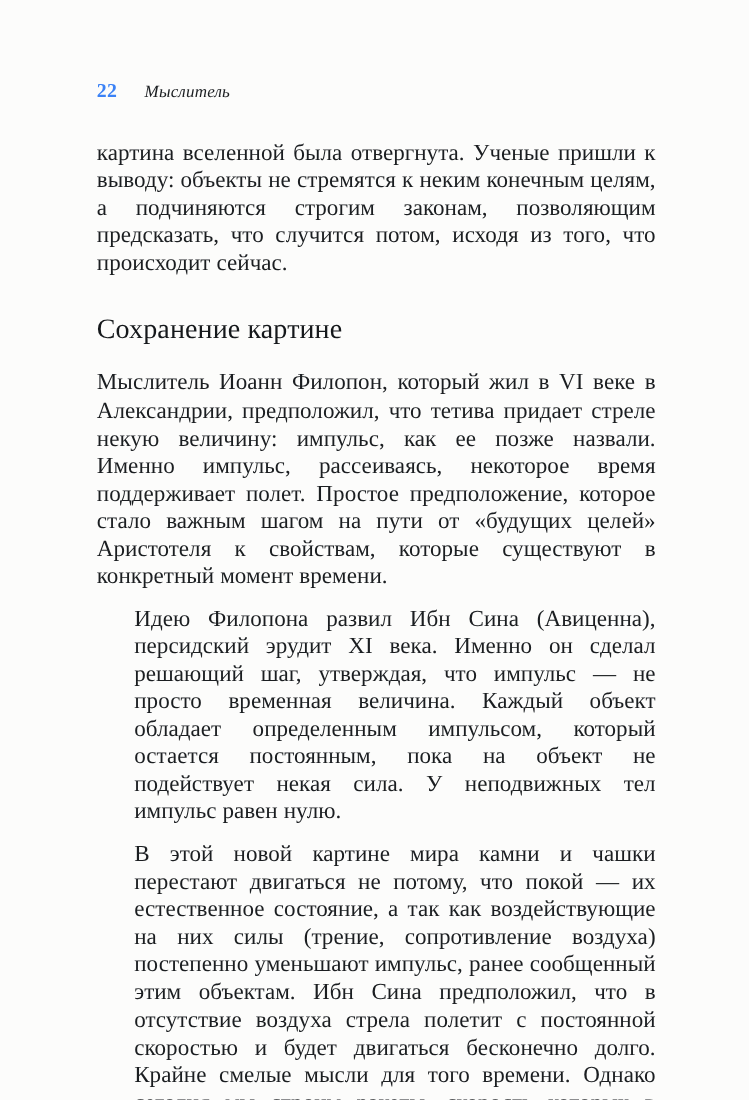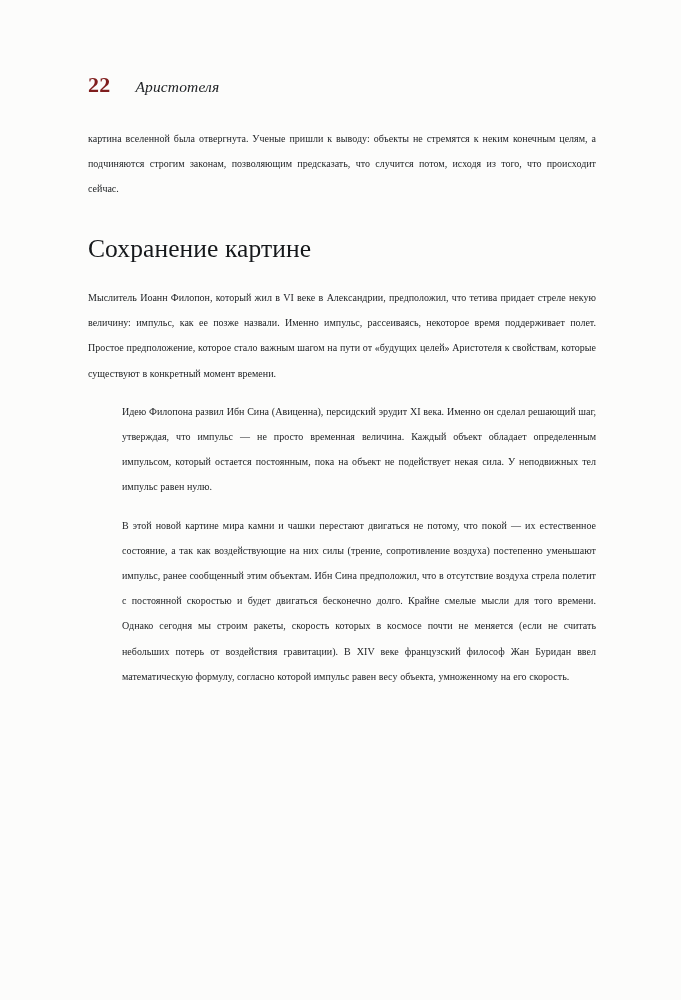--- a/index.html
+++ b/index.html
@@ -30,23 +30,23 @@
     top: 72px;
     width: 507px;
     height: 24px;
     display: flex;
     align-items: baseline;
     color: #16181a;
   }
   .folio {
     font-family: "Liberation Serif", "DejaVu Serif", serif;
     font-weight: 700;
-    font-size: 22px;
+    font-size: 18px;
     letter-spacing: 0.2px;
-    color: #7f1d1d;
+    color: #3b82f6;
   }
   .running-title {
     font-family: "Liberation Serif", "DejaVu Serif", serif;
     font-style: italic;
     font-size: 15.5px;
     color: #1c1f22;
     margin-left: 25px;
     letter-spacing: 0.15px;
   }
 
@@ -54,21 +54,21 @@
   .text-column {
     position: absolute;
     left: 88px;
     top: 126px;
     width: 508px;
   }
 
   p.body-par {
     margin: 0;
     font-family: "Liberation Serif", "DejaVu Serif", serif;
-    font-size: 10px;
+    font-size: 21px;
     line-height: 25.1px;
     color: #1b1e21;
     text-align: justify;
     text-justify: inter-word;
     hyphens: manual;
     -webkit-hyphens: manual;
     letter-spacing: 0.01px;
     word-spacing: 0.2px;
   }
   p.body-par + p.body-par {
@@ -90,21 +90,21 @@
     margin-bottom: 21px;
   }
 </style>
 </head>
 <body>
 
 <div class="page" style="background: rgb(252, 252, 251);">
 
   <div class="running-head">
     <span class="folio">22</span>
-    <span class="running-title">Аристотеля</span>
+    <span class="running-title">Мыслитель</span>
   </div>
 
   <div class="text-column">
 
     <p class="body-par">картина вселенной была отвергнута. Ученые пришли к выводу: объекты не стремятся к неким конечным целям, а подчиняют­ся строгим законам, позволяющим предсказать, что случится потом, исходя из того, что происходит сейчас.</p>
 
     <div class="heading-block">
       <h2 class="section-heading">Сохранение картине</h2>
     </div>
 

